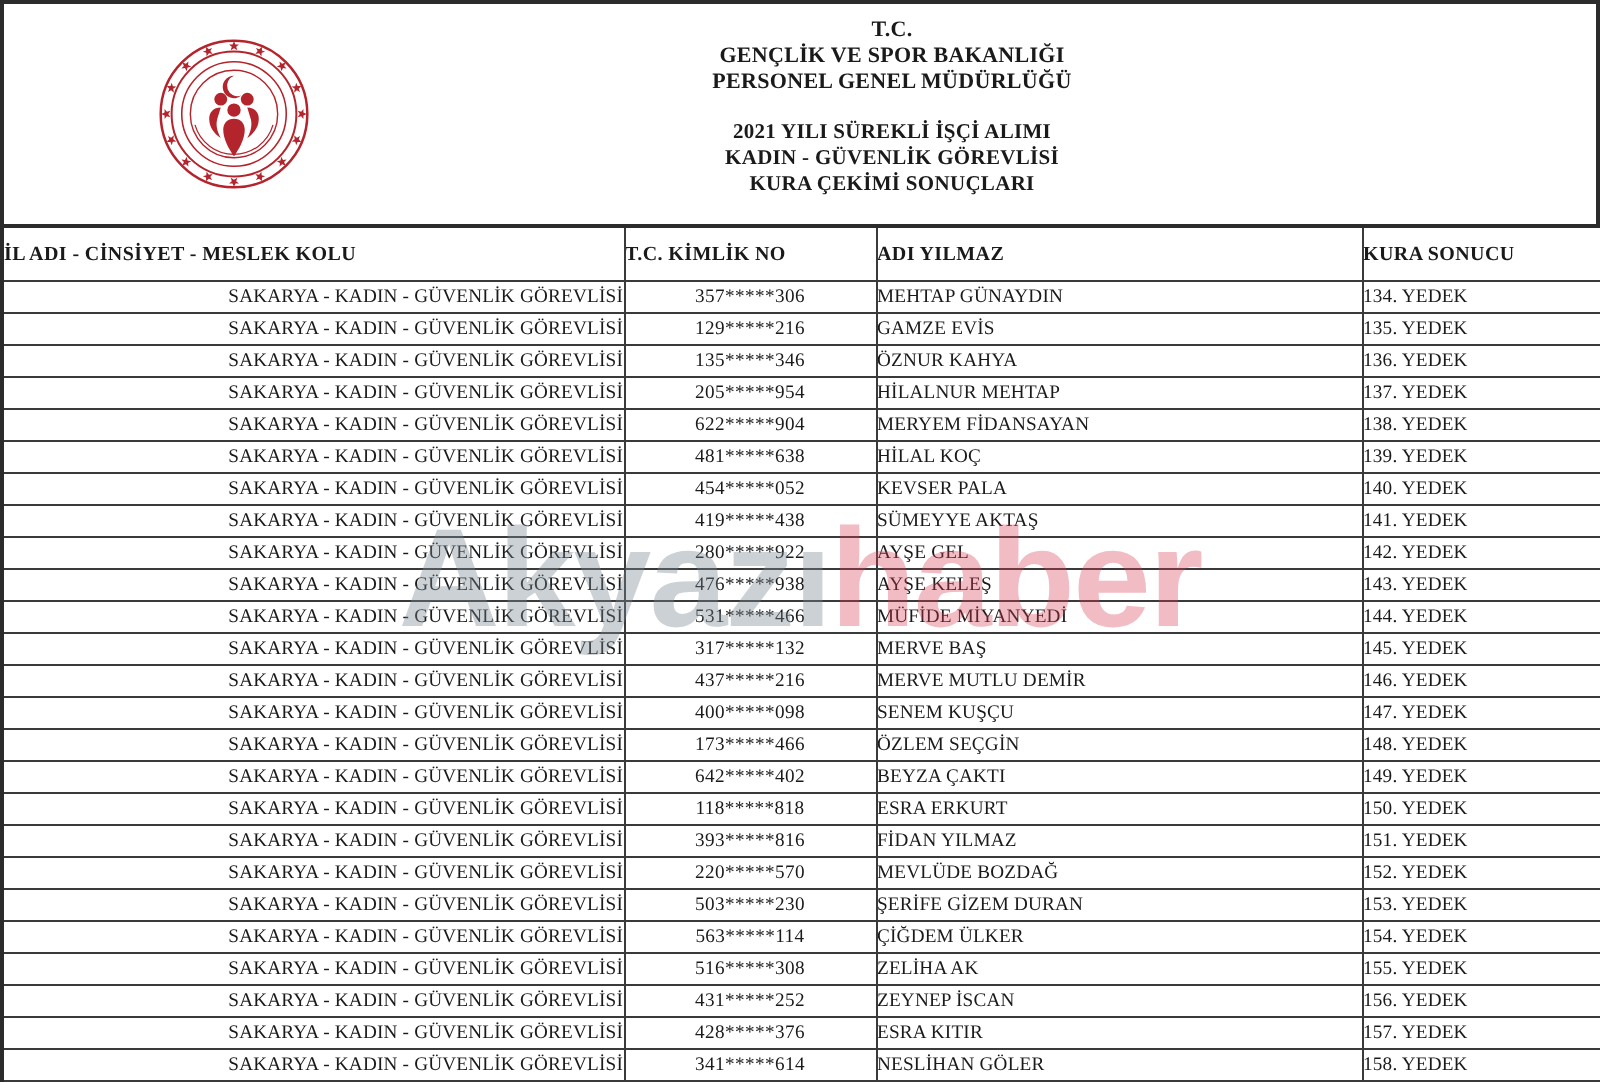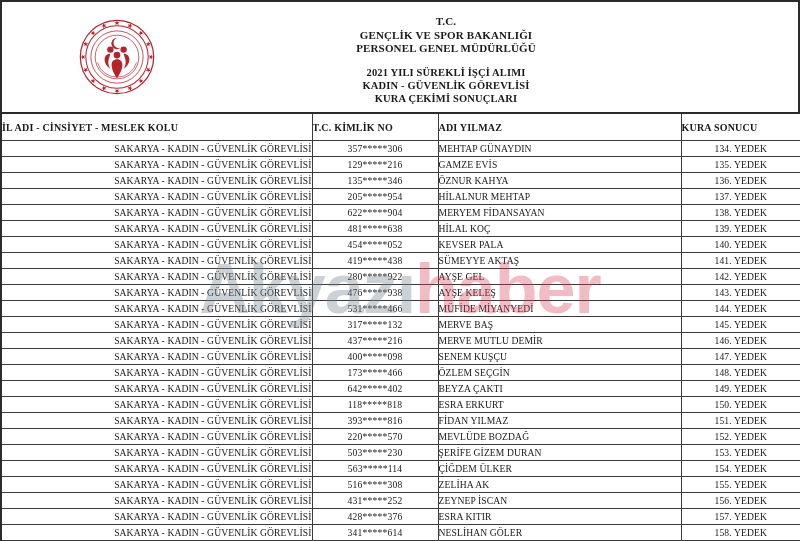--- a/index.html
+++ b/index.html
@@ -28,21 +28,21 @@
 
   
   .doc-header {
     position: relative;
     height: 112px;
     border-left: 2px solid #2b2b2b;
     border-right: 2px solid #2b2b2b;
     border-top: 2px solid #2b2b2b;
     box-sizing: border-box;
     display: flex;
-    align-items: center;
+    align-items: flex-start;
     gap: 12px;
   }
 
   .emblem-cell {
     width: 230px;
     display: flex;
     align-items: center;
     justify-content: center;
     height: 110px;
     flex: 0 0 230px;
@@ -105,21 +105,21 @@
   table.results th:last-child  { border-right: 2px solid #2b2b2b; }
 
   col.c-il    { width: 311px; }
   col.c-tc    { width: 126px; }
   col.c-ad    { width: 243px; }
   col.c-kura  { width: 120px; }
 
   td.il   { text-align: right; letter-spacing: 0.1px; }
   td.tc   { text-align: center; letter-spacing: 0.2px; }
   td.ad   { text-align: left; padding-left: 3px; letter-spacing: 0.1px; }
-  td.kura { text-align: center; letter-spacing: 0.1px; }
+  td.kura { text-align: left; letter-spacing: 0.1px; }
 
   
   .watermark {
     position: absolute;
     left: 0;
     top: 0;
     width: 800px;
     height: 541px;
     pointer-events: none;
     z-index: 5;

